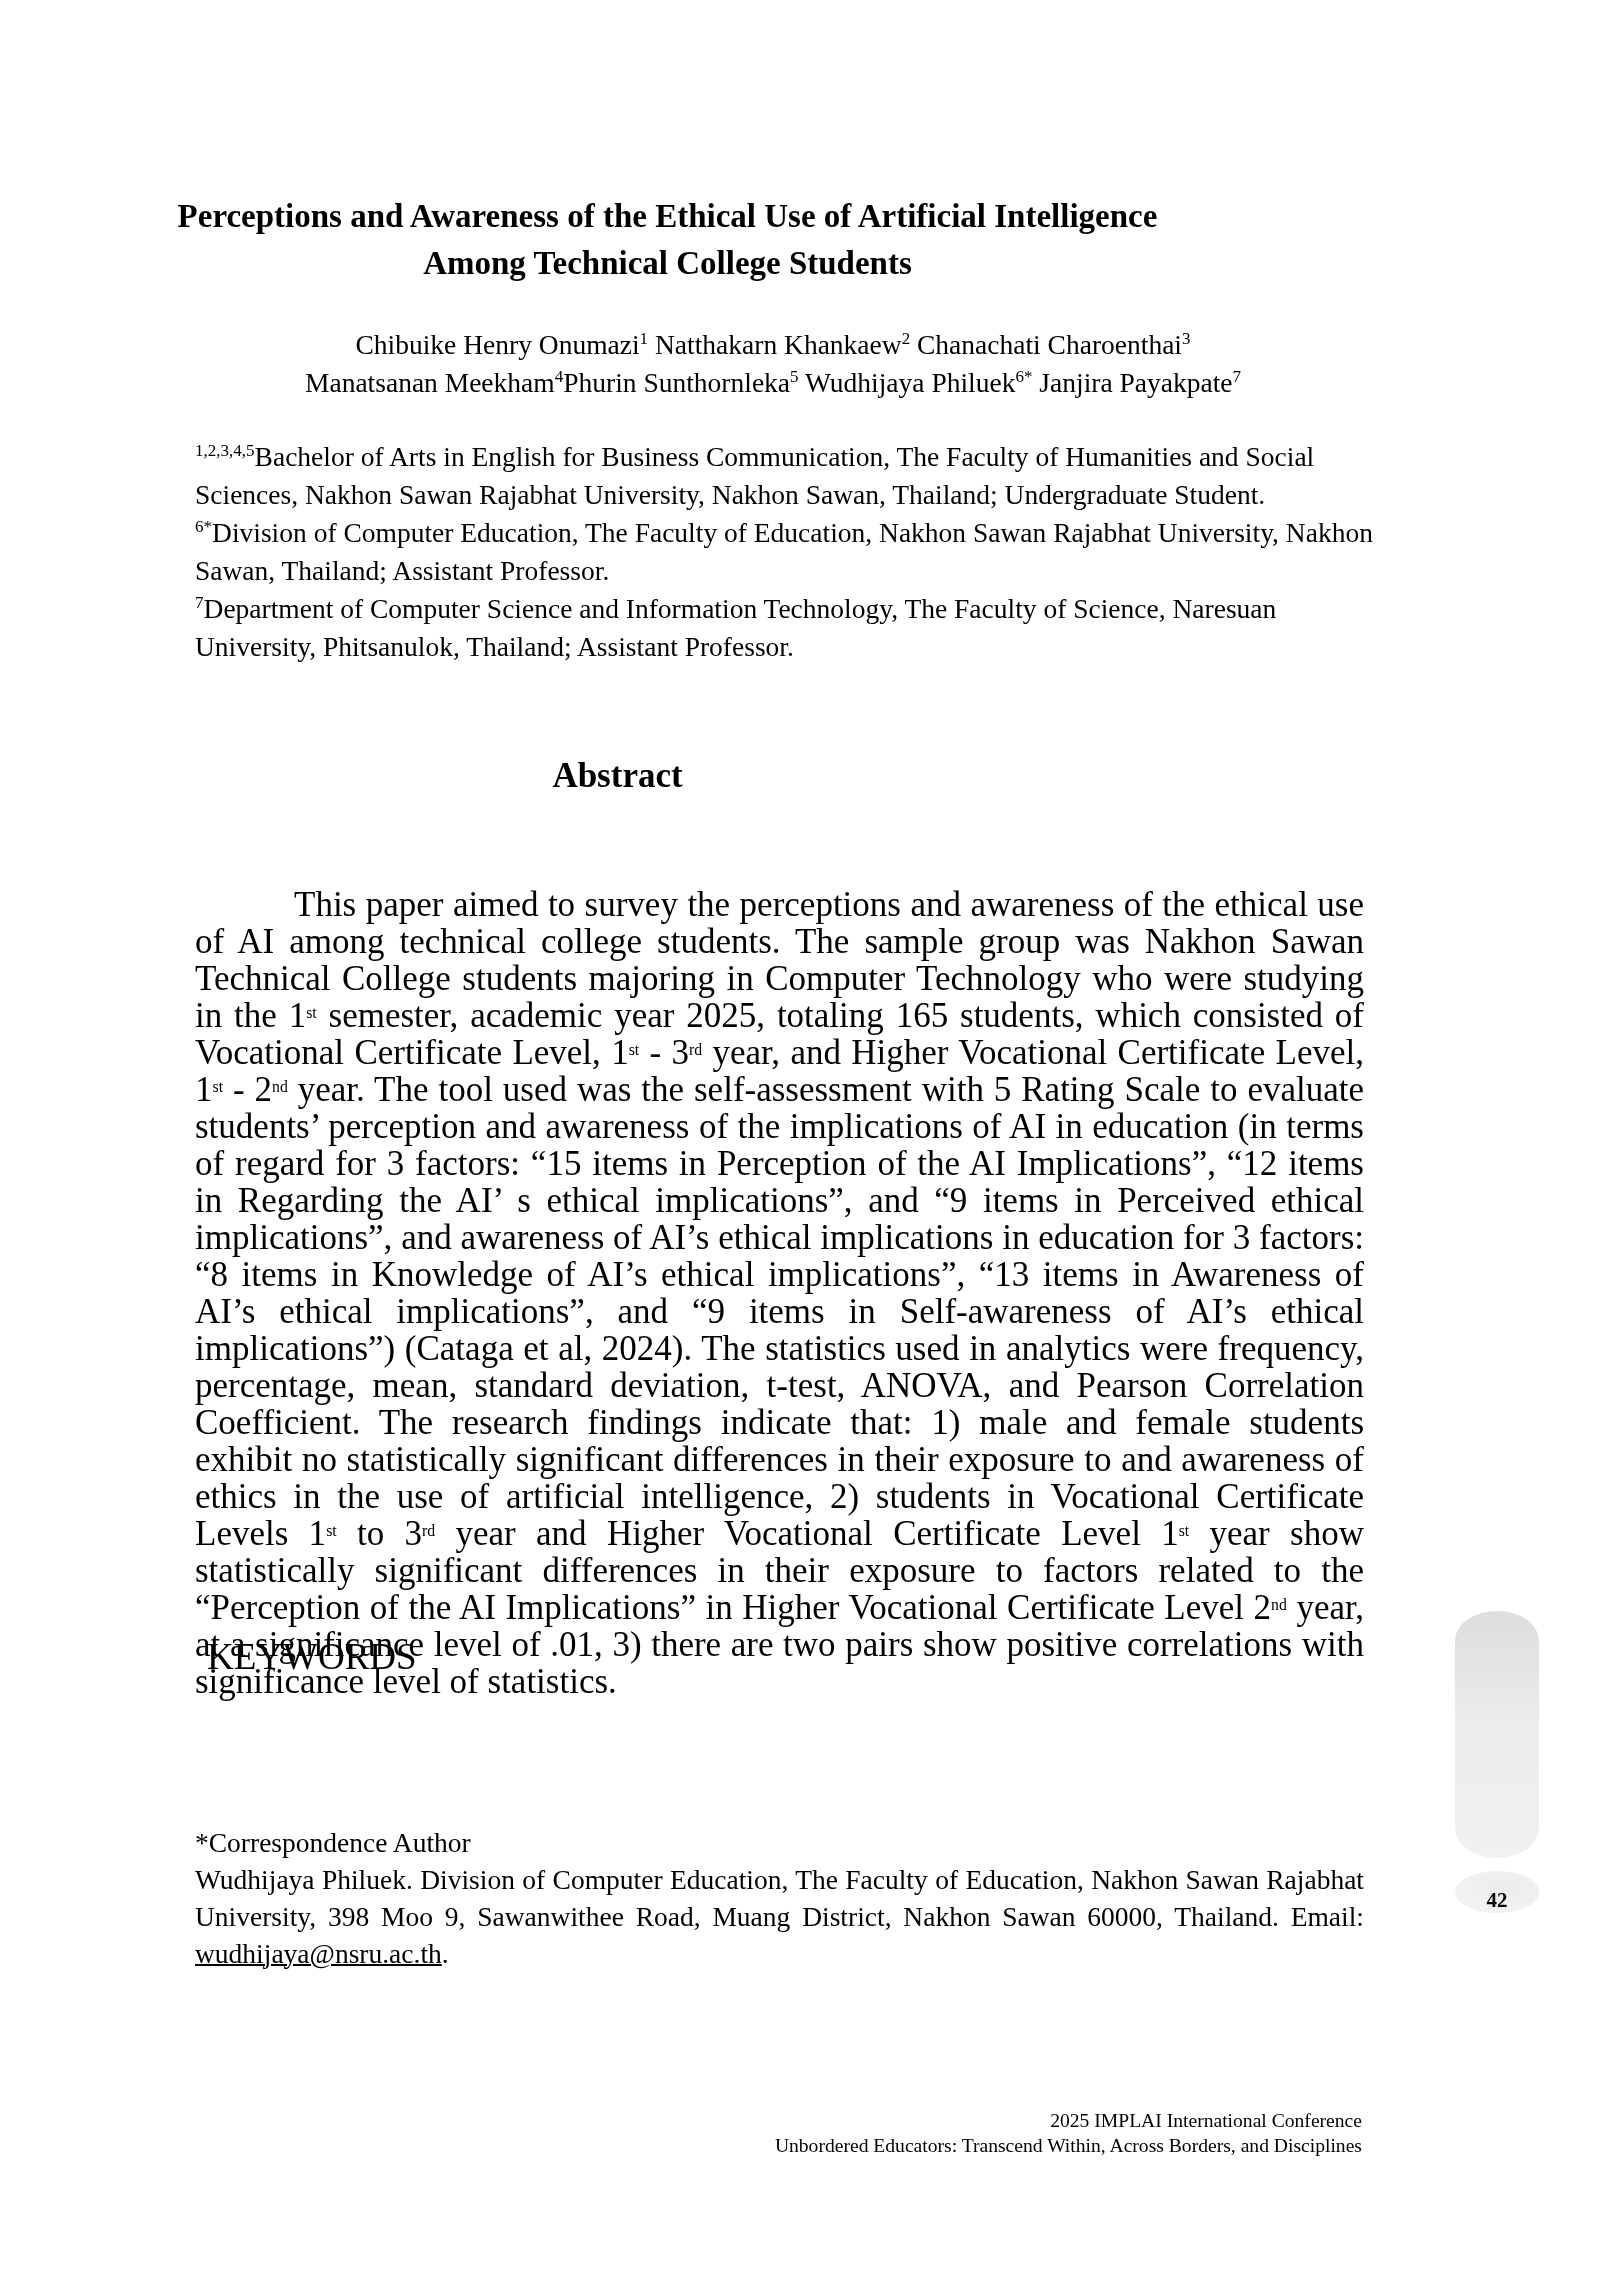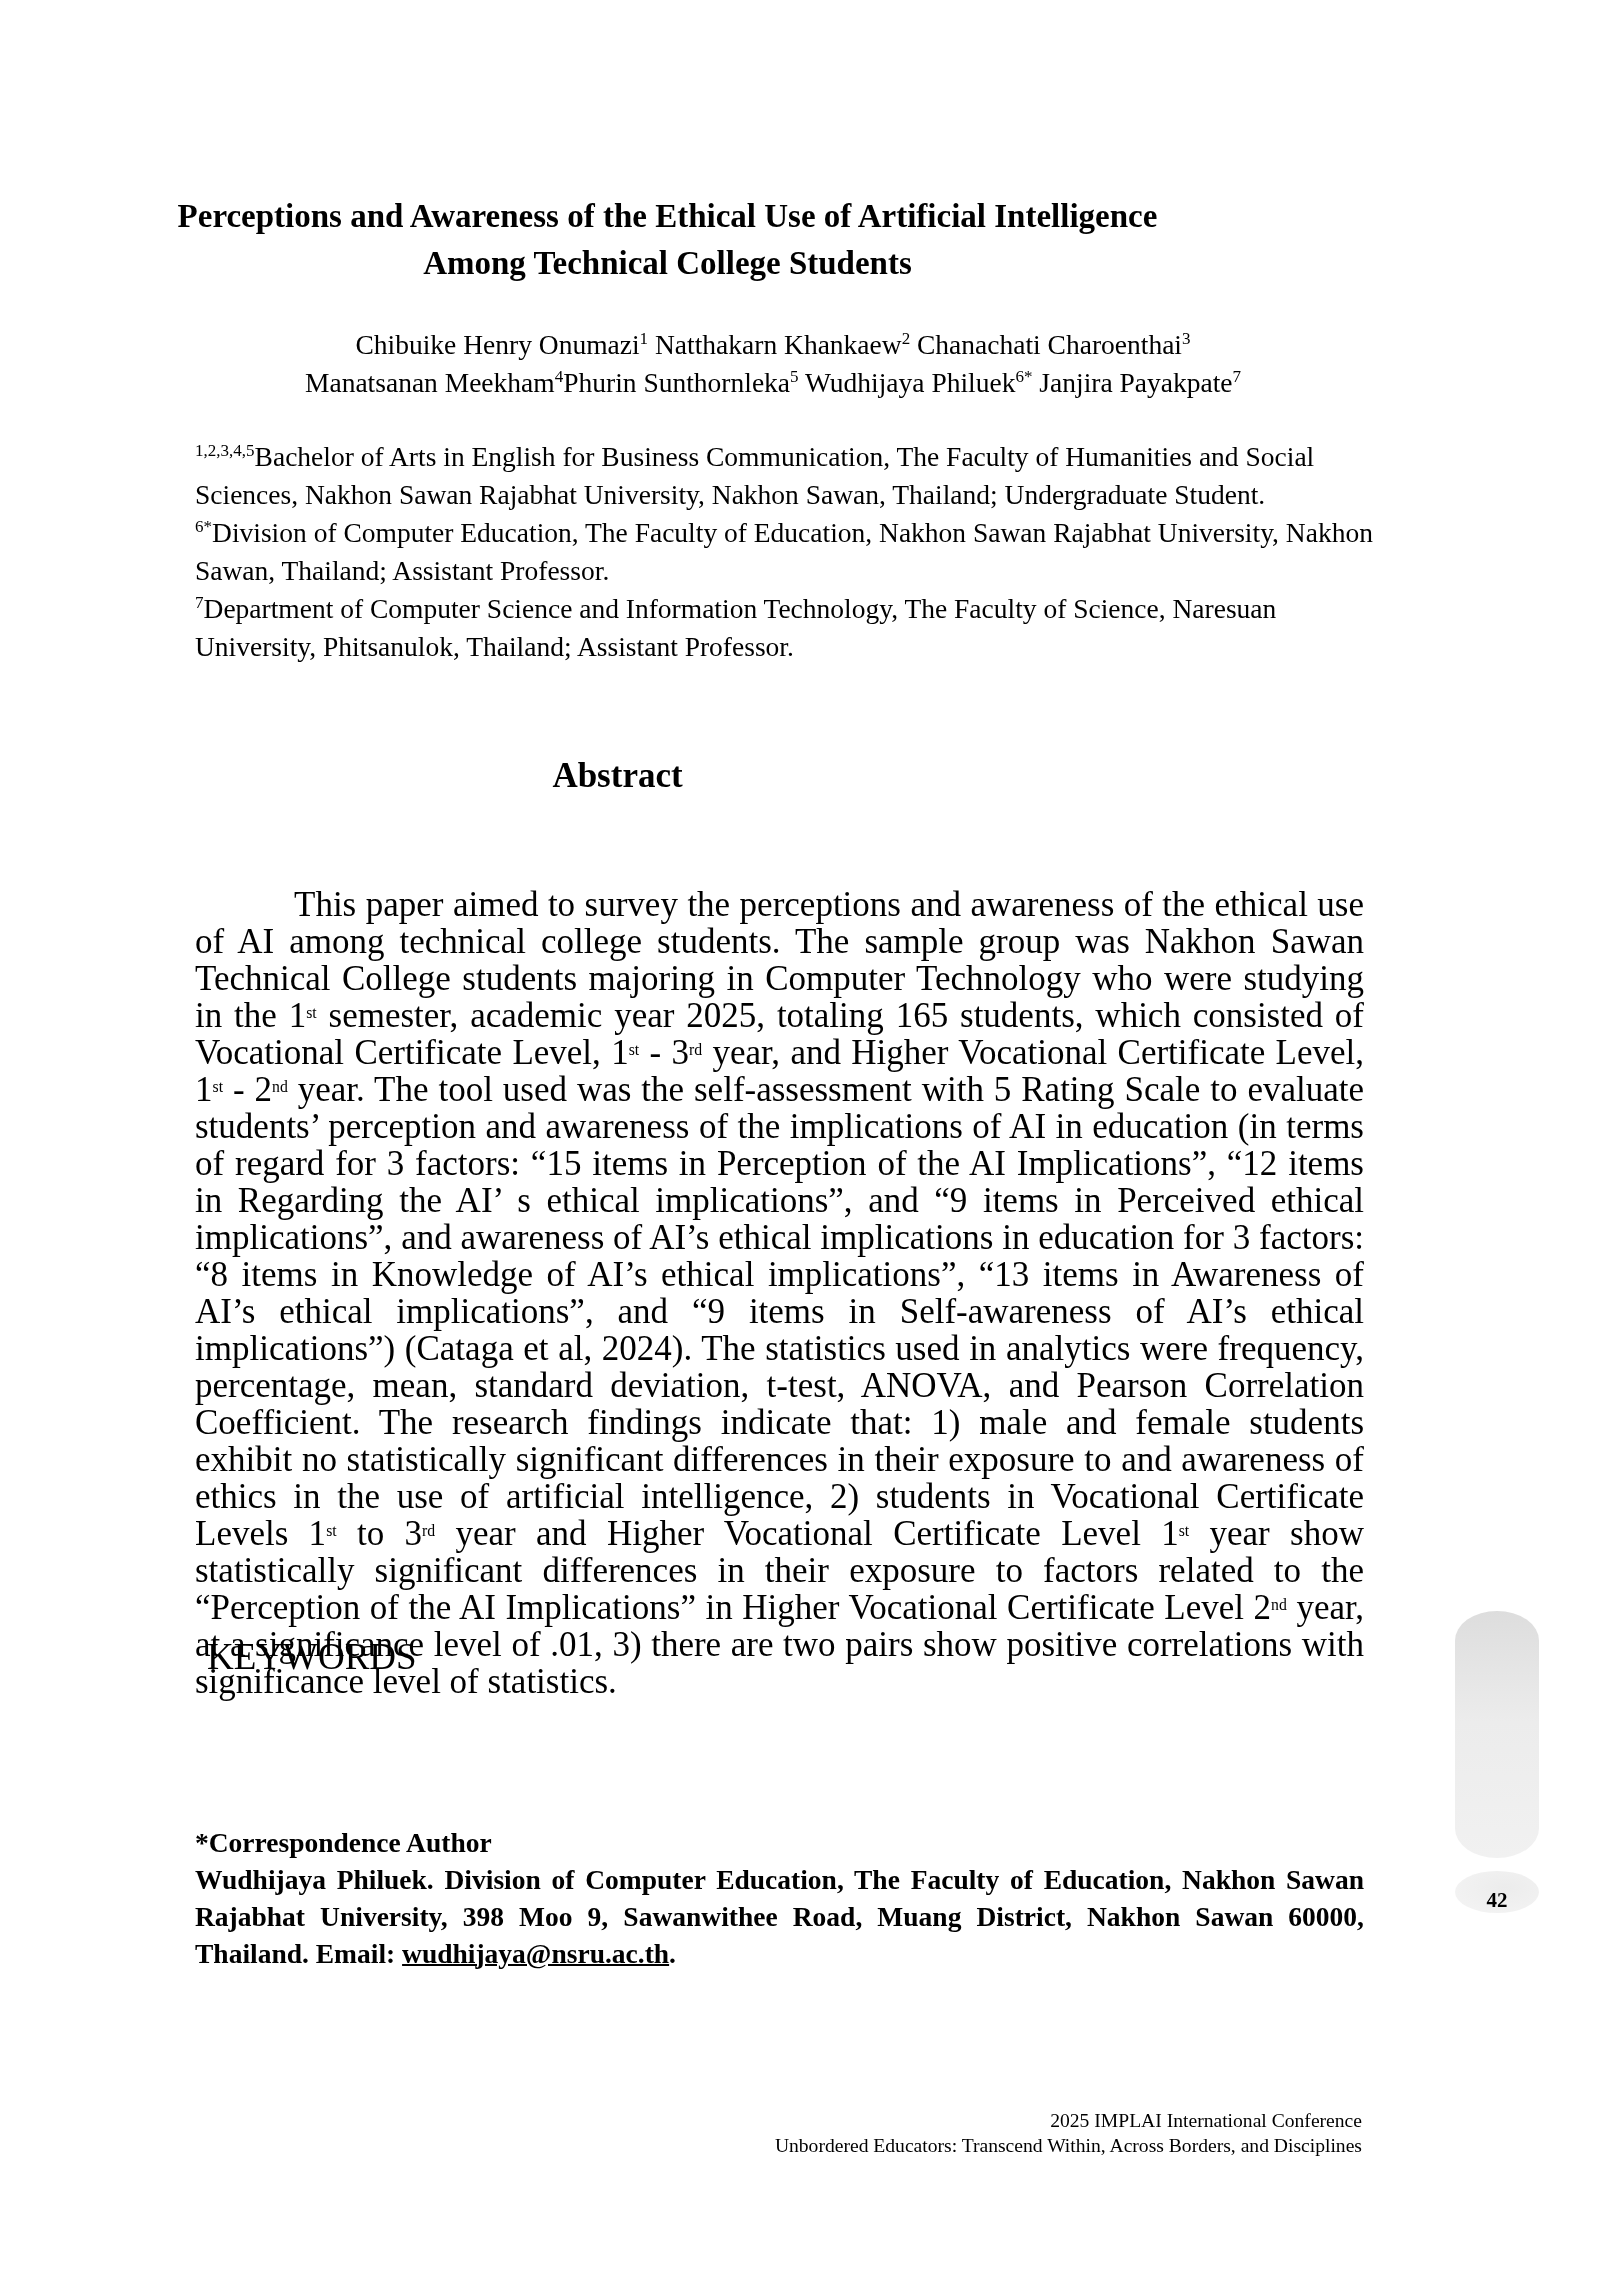--- a/index.html
+++ b/index.html
@@ -15,21 +15,21 @@
   sup { font-size: 62%; line-height: 0; vertical-align: super; }
   .affil { left: 195px; width: 1178px; top: 438px; font-size: 27.5px; line-height: 38px; }
   .abstract-head { left: 0; width: 1307px; top: 753px; text-align: center;
                    font-weight: bold; font-size: 35px; line-height: 46px; }
   .abstract-head span { margin-left: -72px; display: inline-block; }
   .abstract-body { left: 195px; width: 1169px; top: 886px; font-size: 35px;
                    line-height: 37px; text-align: justify; text-indent: 99px; }
   .abstract-body .ord { font-size: 45%; vertical-align: 0.55em; line-height: 0; }
   .keywords { left: 195px; width: 1169px; top: 1638px; font-size: 37px; line-height: 37px; margin-left: 12px; }
   .corr { left: 195px; width: 1169px; top: 1824px; font-size: 27.5px; line-height: 37px;
-          text-align: justify; font-weight: bold; }
+          text-align: justify; }
   .corr a { color: #000000; text-decoration: underline; text-decoration-thickness: 2px; }
   .footer { left: 654px; width: 708px; top: 2108px; text-align: right;
             font-size: 19.6px; line-height: 25px; }
   .side-pill { left: 1455px; top: 1611px; width: 84px; height: 247px;
                border-radius: 42px / 29.4px;
                background: linear-gradient(to bottom, #dddddd 0%, #ececec 45%, #f1f1f1 100%); }
   .page-circle { left: 1455px; top: 1871px; width: 84px; height: 42px;
                  border-radius: 50%;
                  background: radial-gradient(ellipse at 60% 40%, #ececec 0%, #f2f2f2 70%, #f4f4f4 100%);
                  display: flex; align-items: flex-end; justify-content: center;

